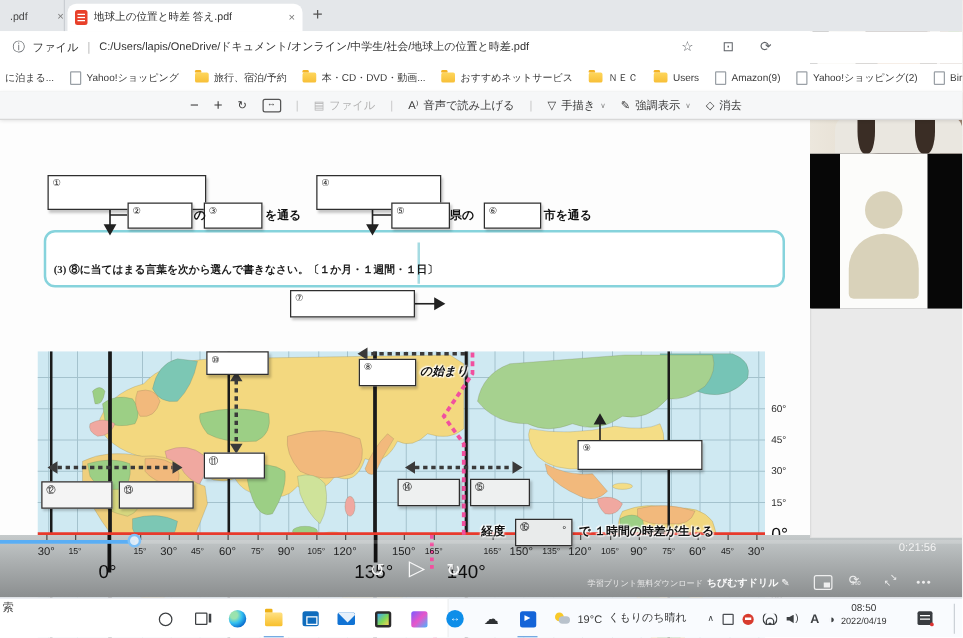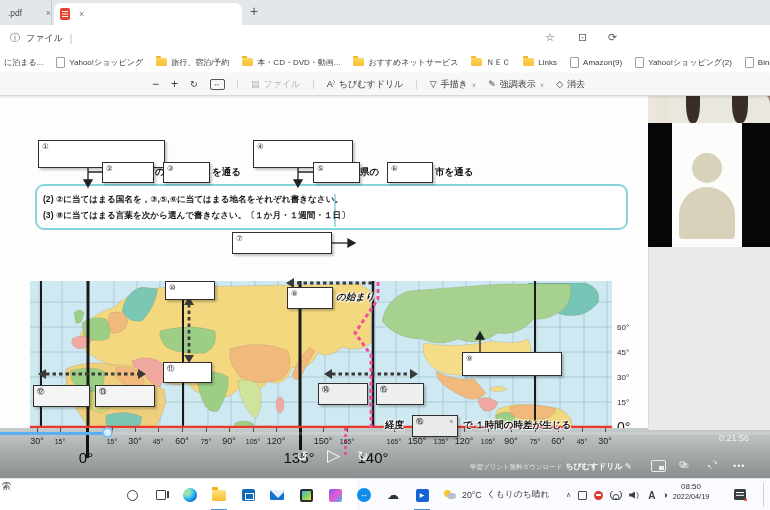--- a/index.html
+++ b/index.html
@@ -168,22 +168,21 @@
   #tb-showdesk{position:absolute;left:763px;top:4px;height:24px;border-left:1px solid #ccd1d7;}
 </style>
 </head>
 <body>
 
 <div id="screen">
 
   <div id="pdfpage">
     <div id="instrbox"></div>
     <div id="instrdiv"></div>
-    <div class="instr" style="left:43px;top:98px;">(2) ②に当てはまる国名を，③,⑤,⑥に当てはまる地名をそれぞれ書きなさい。</div>
-    <div class="instr" style="left:43px;top:114px;">(3) ⑧に当てはまる言葉を次から選んで書きなさい。〔１か月・１週間・１日〕</div>
+    <div class="instr" style="left:43px;top:114px;font-family:Liberation Serif, serif;">(3) ⑧に当てはまる言葉を次から選んで書きなさい。〔１か月・１週間・１日〕</div>
 
     <svg id="map-svg" width="582" height="245" viewBox="0 0 582 245">
       <rect x="0" y="0" width="582" height="245" fill="#cfe9f2"></rect>
       <g id="grid-layer">
           <line x1="9" y1="0" x2="9" y2="245" stroke="#a4c2cd" stroke-width="0.8"></line>
           <line x1="32" y1="0" x2="32" y2="245" stroke="#a4c2cd" stroke-width="0.8"></line>
           <line x1="84" y1="0" x2="84" y2="245" stroke="#a4c2cd" stroke-width="0.8"></line>
           <line x1="107" y1="0" x2="107" y2="245" stroke="#a4c2cd" stroke-width="0.8"></line>
           <line x1="130" y1="0" x2="130" y2="245" stroke="#a4c2cd" stroke-width="0.8"></line>
           <line x1="154" y1="0" x2="154" y2="245" stroke="#a4c2cd" stroke-width="0.8"></line>
@@ -440,28 +439,30 @@
   </div>
 
   <div id="chrome">
     <div id="tabbar">
       <div class="tab-inactive">
         <span class="tabtitle">.pdf</span>
         <span class="tabclose">×</span>
       </div>
       <div class="tab-active">
         <span class="pdficon"></span>
+        <span class="tabtitle">地球上の位置と時差 答え.pdf</span>
         <span class="tabclose">×</span>
       </div>
       <span class="newtab">+</span>
     </div>
     <div id="addressbar">
       <span class="info">ⓘ</span>
       <span class="flabel">ファイル</span>
       <span class="sep">|</span>
+      <span class="url">C:/Users/lapis/OneDrive/ドキュメント/オンライン/中学生/社会/地球上の位置と時差.pdf</span>
       <span class="addr-ic" style="left:545px;">☆</span>
       <span class="addr-ic" style="left:578px;">⊡</span>
       <span class="addr-ic" style="left:608px;">⟳</span>
     </div>
     <div id="bookmarksbar">
         <span class="bm">
           <span class="bl">に泊まる...</span>
         </span>
         <span class="bm">
           <i class="bi-page"></i>
@@ -478,21 +479,21 @@
         <span class="bm">
           <i class="bi-folder"></i>
           <span class="bl">おすすめネットサービス</span>
         </span>
         <span class="bm">
           <i class="bi-folder"></i>
           <span class="bl">ＮＥＣ</span>
         </span>
         <span class="bm">
           <i class="bi-folder"></i>
-          <span class="bl">Links</span>
+          <span class="bl">Users</span>
         </span>
         <span class="bm">
           <i class="bi-page"></i>
           <span class="bl">Amazon(9)</span>
         </span>
         <span class="bm">
           <i class="bi-page"></i>
           <span class="bl">Yahoo!ショッピング(2)</span>
         </span>
         <span class="bm">
@@ -506,21 +507,21 @@
       <span>↻</span>
       <span class="fitbox">↔</span>
       <span class="tsep">|</span>
       <span class="grayed titem">
           <i>▤</i>
           <i>ファイル</i>
         </span>
       <span class="tsep">|</span>
       <span class="titem">
           <i>A⁾</i>
-          <i>ちびむすドリル</i>
+          <i>音声で読み上げる</i>
         </span>
       <span class="tsep">|</span>
       <span class="titem">
           <i>▽</i>
           <i>手描き</i>
           <i class="caret">∨</i>
         </span>
       <span class="titem">
           <i>✎</i>
           <i>強調表示</i>
@@ -593,21 +594,21 @@
         </div>
         <div class="app">
           <i class="ic ic-cloud">☁</i>
         </div>
         <div class="app active">
           <i class="ic ic-movies">▶</i>
         </div>
       </div>
     <div id="tb-weather">
       <span class="wsun"></span>
-      <span>20°C</span>
+      <span>19°C</span>
       <span>くもりのち晴れ</span>
     </div>
     <div id="tb-tray">
       <span class="t-chev">∧</span>
       <span class="t-box"></span>
       <span class="t-red"></span>
       <span class="t-wifi">
           <i class="w1"></i>
           <i class="w2"></i>
           <i class="w3"></i>

